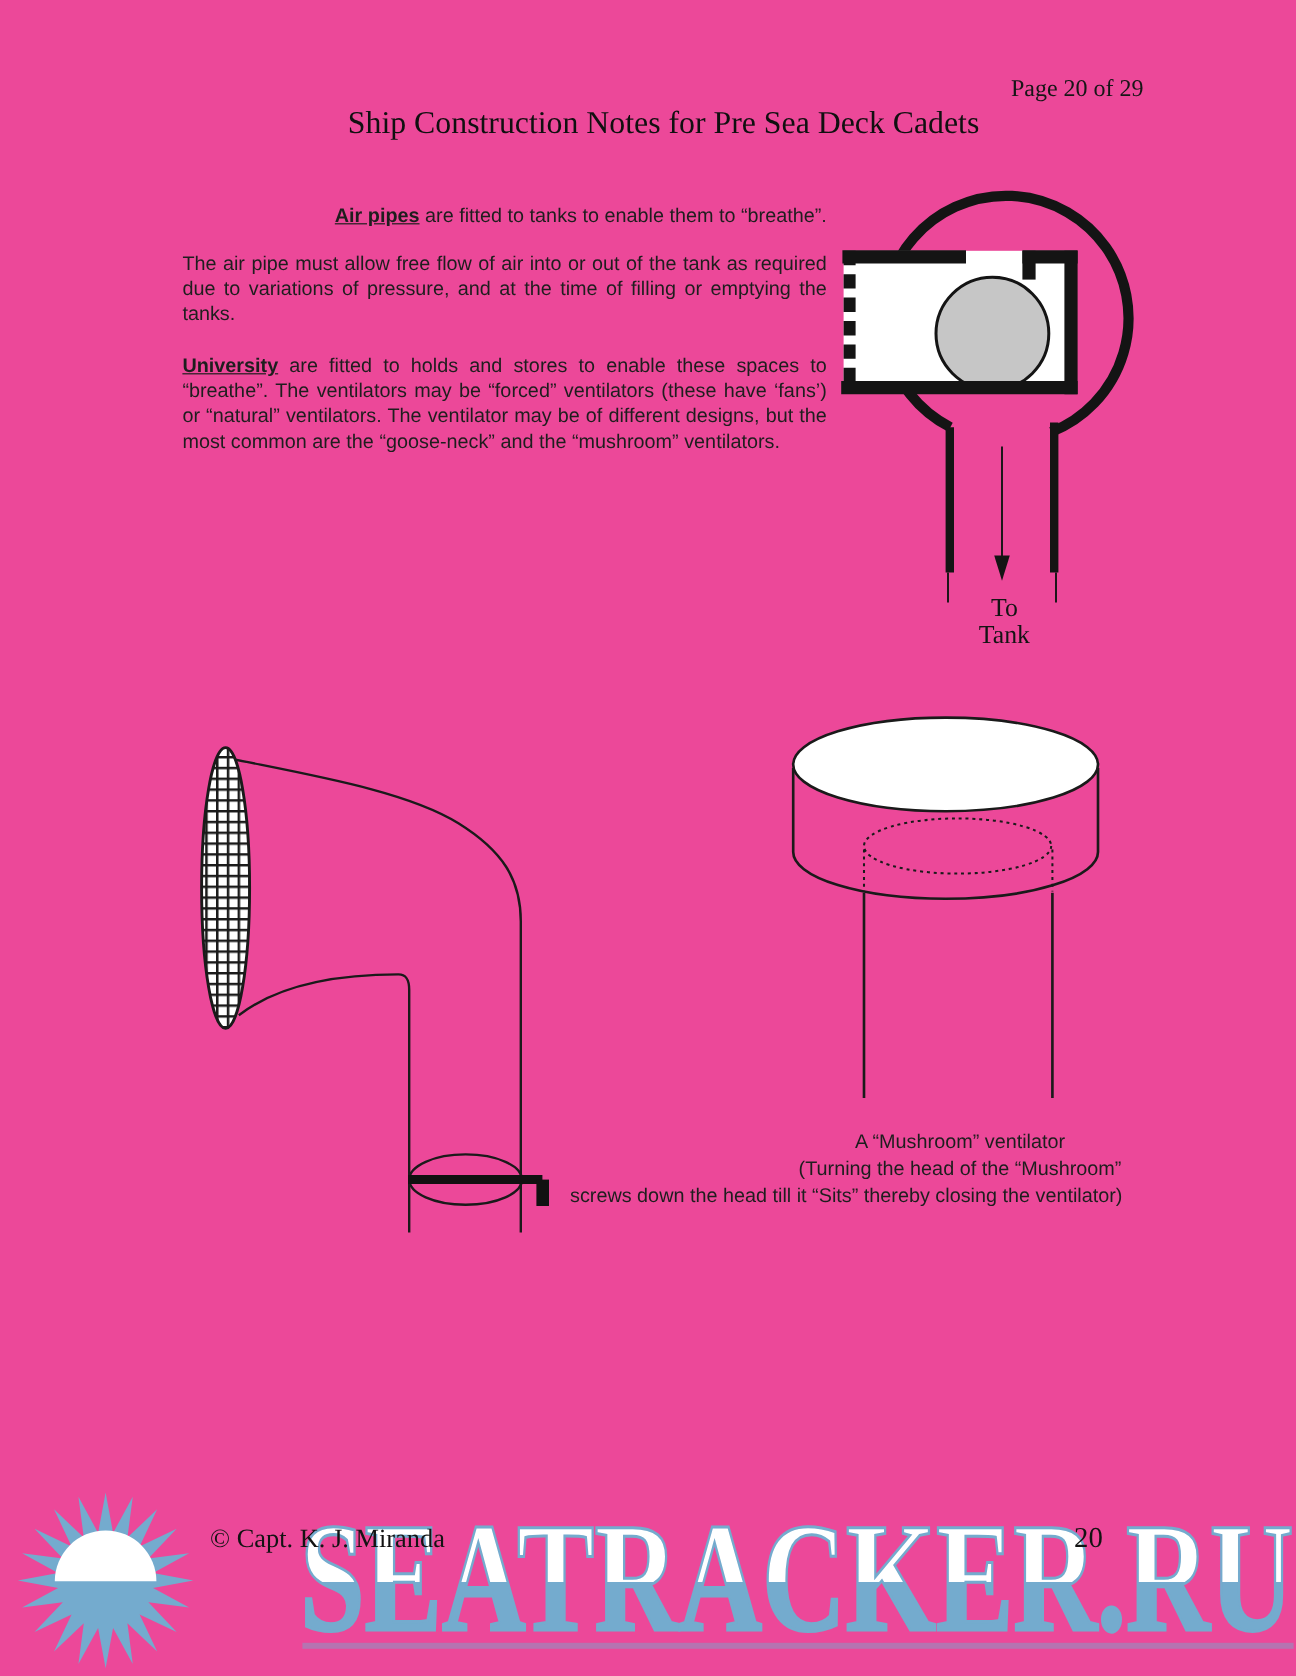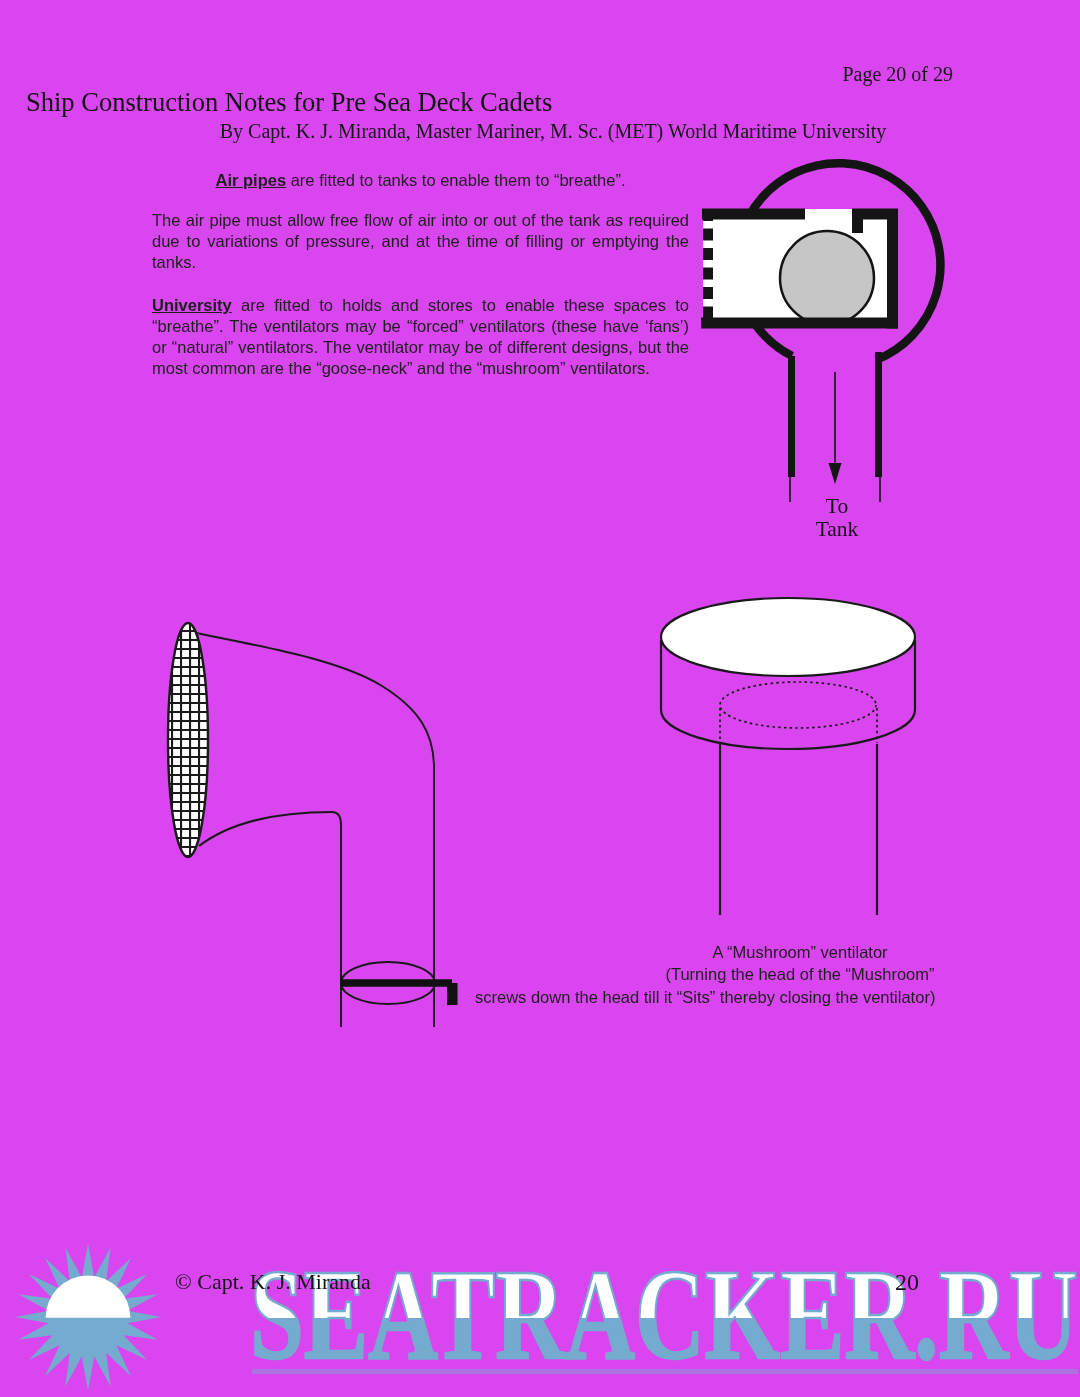--- a/index.html
+++ b/index.html
@@ -1,30 +1,30 @@
 <!DOCTYPE html>
 <html><head>
 <meta charset="utf-8">
 <style>
   html,body { margin:0; padding:0; background:#e8e8e8; }
   .page {
     position:relative; width:1080px; height:1397px; margin:0 auto;
-    background:#d946ef; overflow:hidden;
+    background:#ec4899; overflow:hidden;
     font-family:"Liberation Sans","DejaVu Sans",sans-serif;
     color:#1e1e1e;
   }
   .serif { font-family:"Liberation Serif","DejaVu Serif",serif; }
 
   #page-indicator { position:absolute; top:63px; right:127px; font-size:20px; color:#161616; }
-  #doc-title      { position:absolute; top:87px;  left:26px; right:0; font-size:26.5px; color:#101010; }
+  #doc-title      { position:absolute; top:87px;  left:26px; right:0; text-align:center; font-size:26.5px; color:#101010; }
   #doc-byline     { position:absolute; top:120px; left:26px; right:0; text-align:center; font-size:20px;  color:#161616; }
 
   #text-col { position:absolute; left:152px; top:170px; width:537px; }
   #text-col p { margin:0 0 19px 0; font-size:16.5px; line-height:21px; text-align:justify; }
-  #text-col p.left { text-align:center; }
+  #text-col p.left { text-align:right; }
   #text-col p.gap-lg { margin-bottom:58px; }
   #text-col p.gap-md { margin-bottom:22px; }
   .term { font-weight:bold; text-decoration:underline; }
   .pre { white-space:pre-line; }
 
   .fig { position:absolute; }
   #fig-airpipe  { left:690px; top:140px; }
   #fig-cowl     { left:150px; top:612px; }
   #fig-mushroom { left:650px; top:585px; }
 
@@ -42,21 +42,20 @@
   #footer-copyright { position:absolute; left:150px; top:1269px; font-size:22px; color:#131313;margin-left:25px; }
   #footer-pageno    { position:absolute; left:895px; top:1269px; font-size:24px; color:#131313;font-family:Liberation Serif, serif; }
 </style>
 </head>
 <body>
 
 <div class="page">
 
   <div id="page-indicator" class="serif">Page 20 of 29</div>
   <div id="doc-title" class="serif">Ship Construction Notes for Pre Sea Deck Cadets</div>
-  <div id="doc-byline" class="serif">By Capt. K. J. Miranda, Master Mariner, M. Sc. (MET) World Maritime University</div>
 
   <div id="text-col">
     <p class="left"><span class="term">Air pipes</span><span> are fitted to tanks to enable them to “breathe”.</span></p>
     <p class="gap-md">The air pipe must allow free flow of air into or out of the tank as required due to variations of pressure, and at the time of filling or emptying the tanks.</p>
     <p class="gap-md"><span class="term">University</span><span> are fitted to holds and stores to enable these spaces to “breathe”.  The ventilators may be “forced” ventilators (these have ‘fans’) or “natural” ventilators.  The ventilator may be of different designs, but the most common are the “goose-neck” and the “mushroom” ventilators.</span></p>
   </div>
 
   <svg id="fig-airpipe" class="fig" width="280" height="410" viewBox="690 140 280 410">
 
     <path d="M 792 356 A 102 102 0 1 1 876 360" fill="none" stroke="#141414" stroke-width="8.5"></path>

